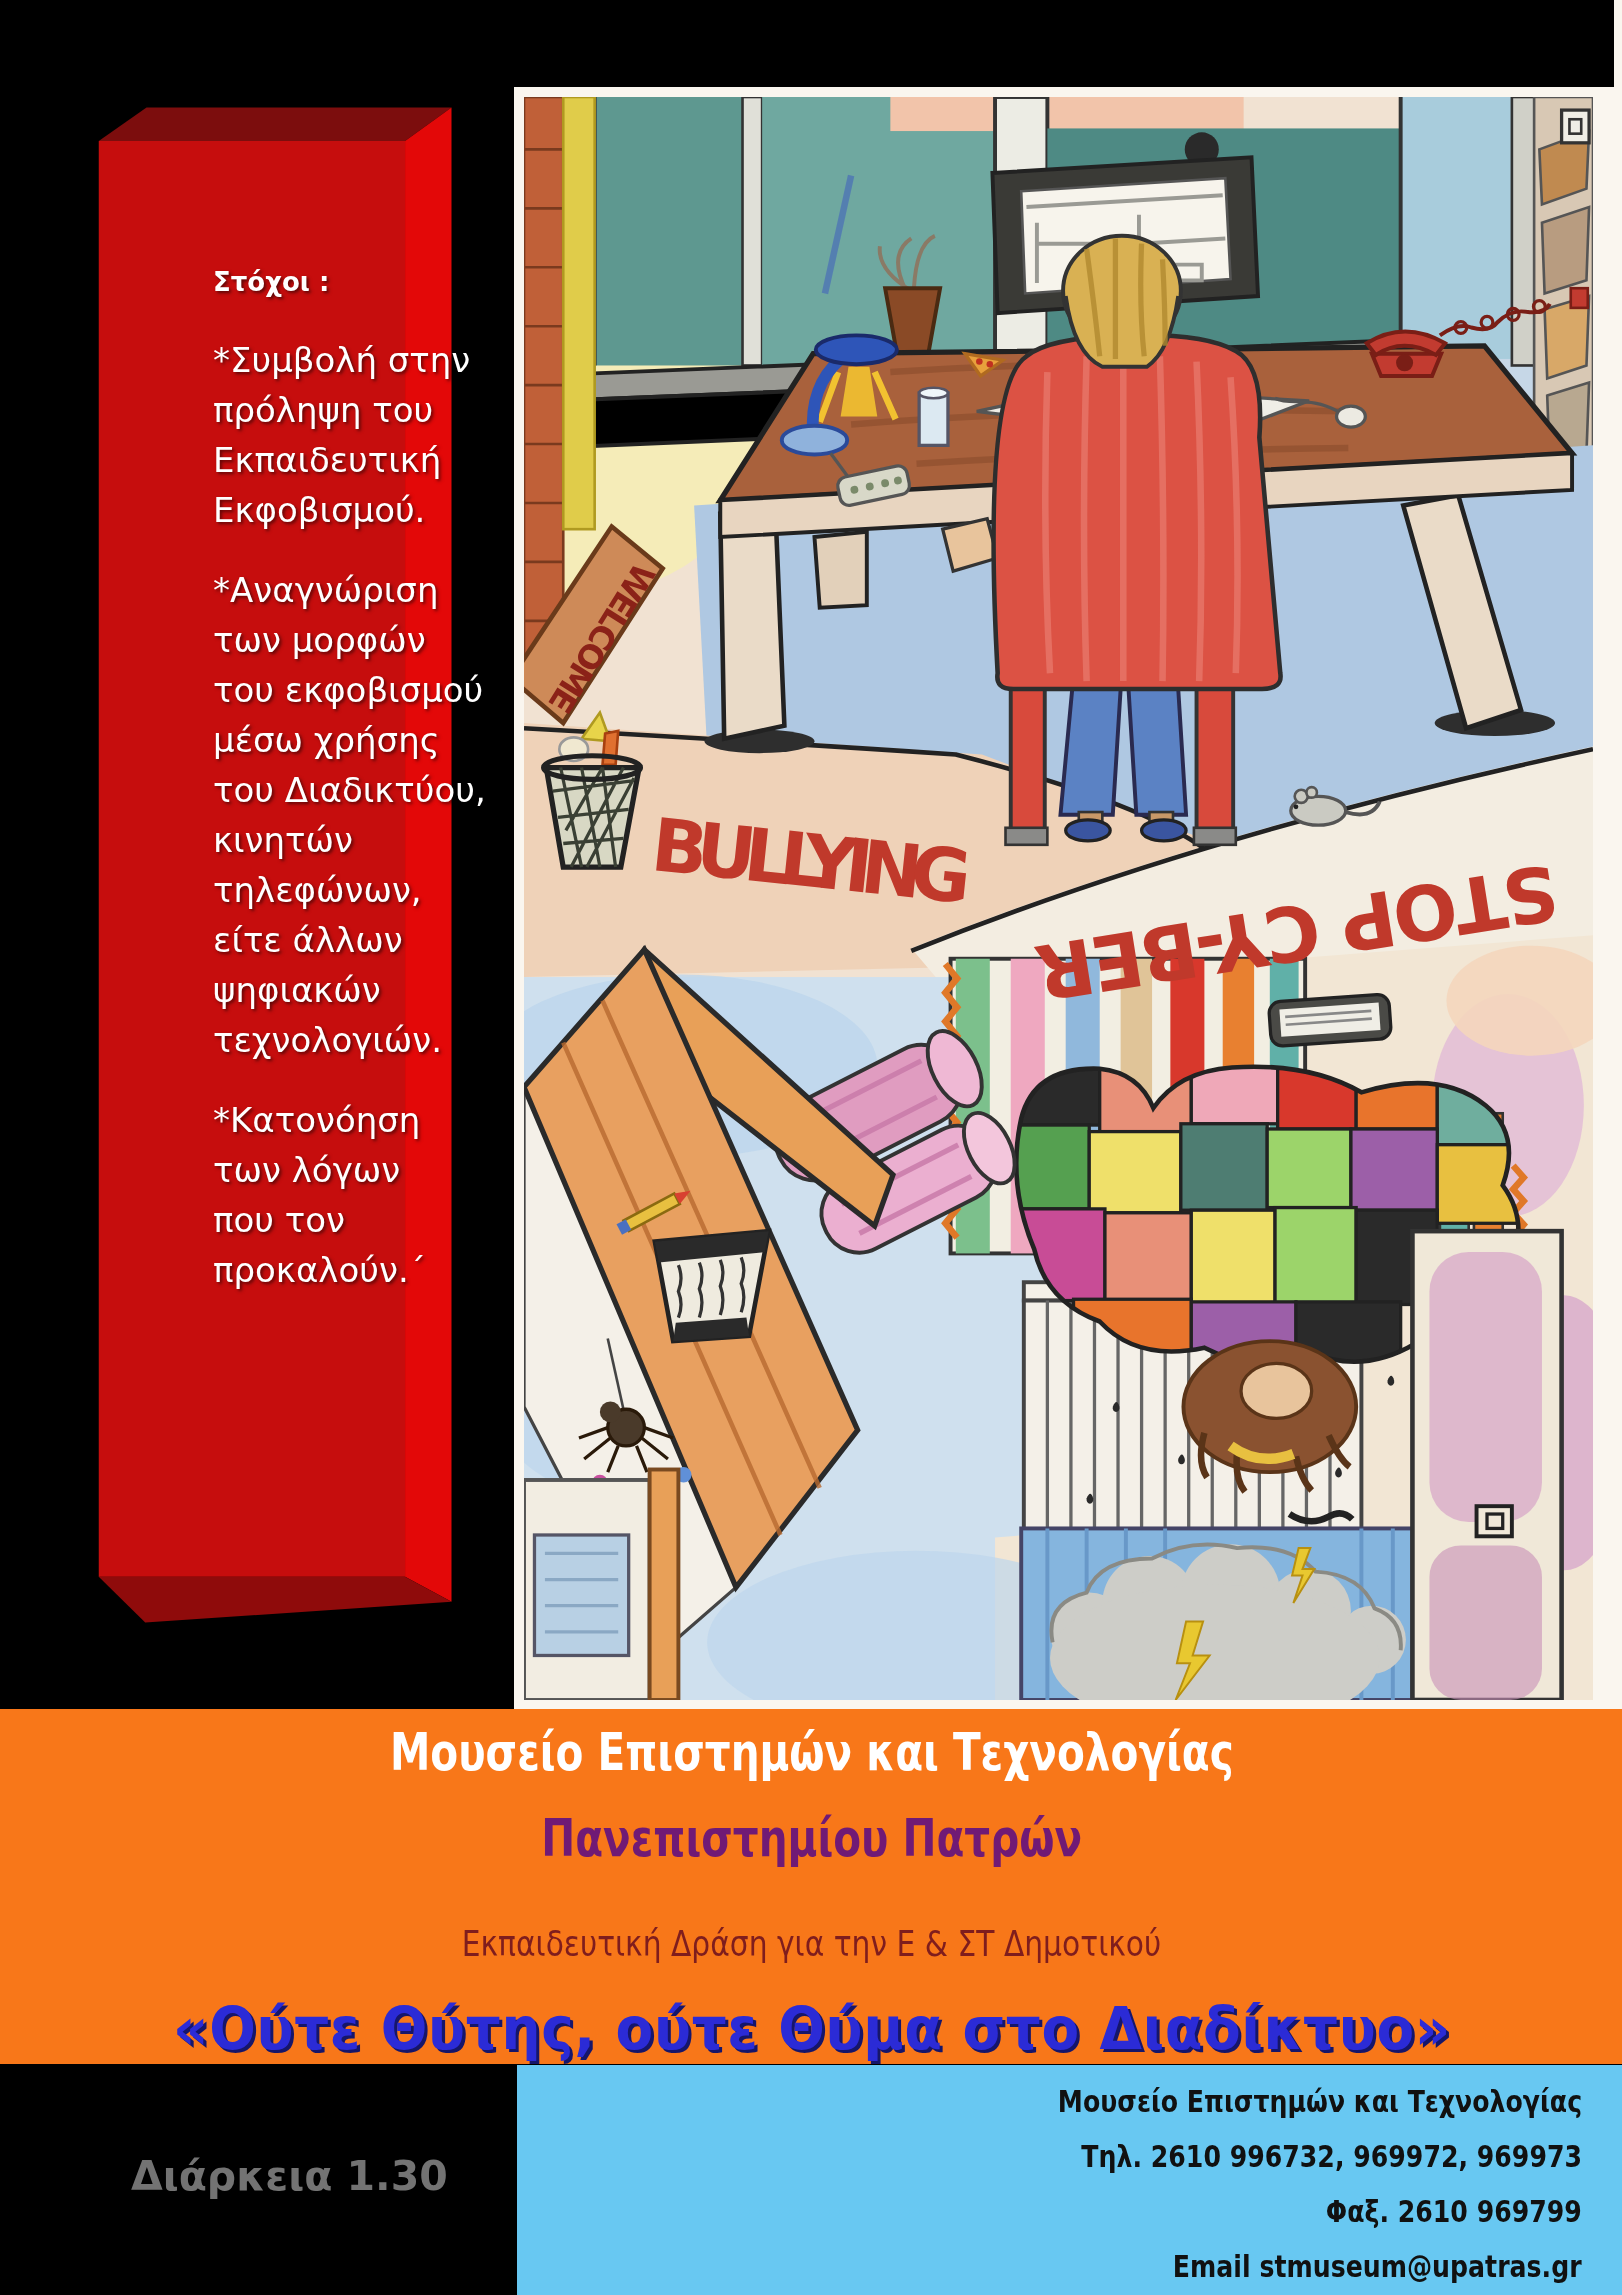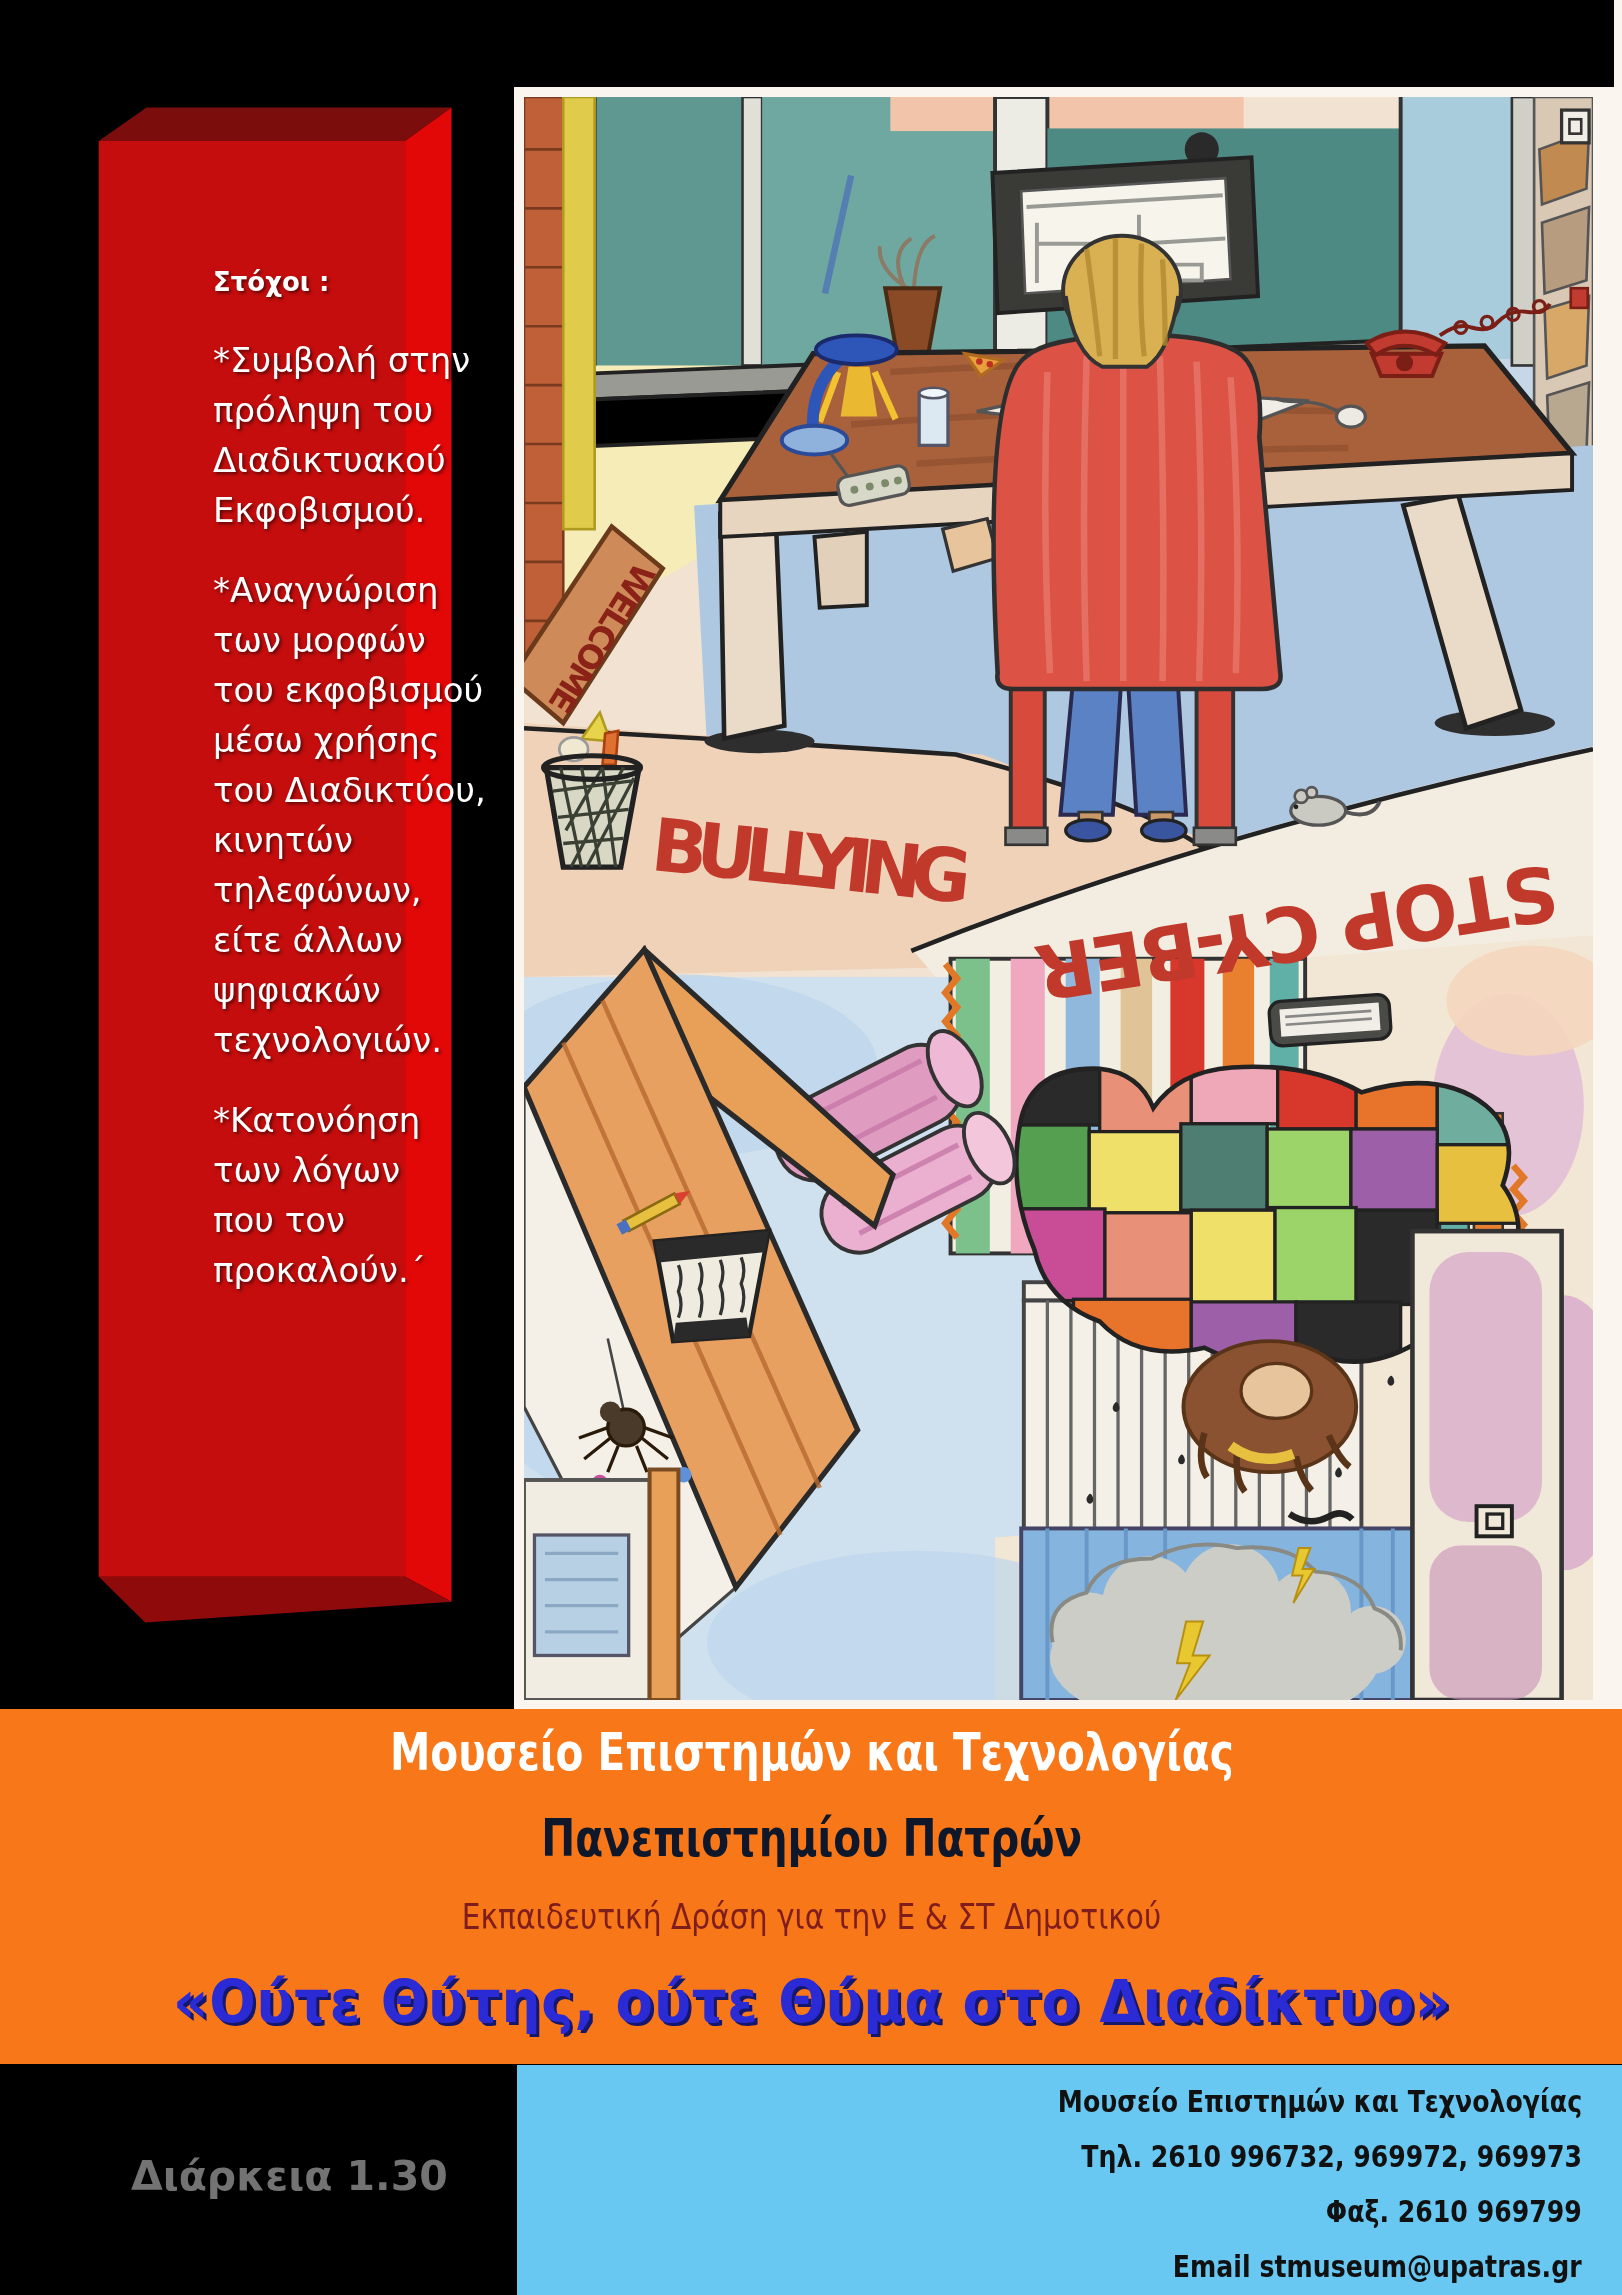--- a/index.html
+++ b/index.html
@@ -17,21 +17,21 @@
   
   .photo{left:514px;top:87px;width:1108px;height:1622px;background:#FAF6EF;}
   .photo-sliver{left:1614px;top:0;width:9.2px;height:87px;background:#FAF6EF;}
   .drawing{position:absolute;left:9.8px;top:9.8px;}
 
   
   .banner{left:0;top:1709px;width:1623px;height:355px;background:#F87719;
           display:flex;flex-direction:column;align-items:center;padding-top:13px;box-sizing:border-box;}
   .cond{display:inline-block;transform:scaleX(.78);transform-origin:50% 50%;white-space:nowrap;}
   .banner-title{color:#fff;font-size:52px;font-weight:bold;margin-bottom:26px;}
-  .banner-title2{color:#0f172a;font-size:52px;font-weight:bold;margin-bottom:29px;}
+  .banner-title2{color:#701a75;font-size:52px;font-weight:bold;margin-bottom:56px;}
   .banner-sub{color:#7f1d1d;font-size:35px;margin-bottom:30px;text-align:right;}
   .banner-sub .cond{transform:scaleX(.85);}
   .banner-headline{font-size:59px;font-weight:bold;letter-spacing:0.7px;
                    text-shadow:3.3px 2.6px 0 #16166A;white-space:nowrap;
                    transform:scaleX(.93);transform-origin:50% 50%;}
 
   
   .contact{left:517px;top:2065px;width:1106px;height:231px;background:#68C8F2;
            box-sizing:border-box;padding:9.2px 41px 0 0;text-align:right;color:#111;}
   .contact-line{font-size:30px;font-weight:bold;line-height:55px;white-space:nowrap;}
@@ -49,21 +49,21 @@
     <svg width="380" height="1551" viewBox="0 0 580 2370">
       <polygon points="10,58 83,7 549,7 478,58" fill="#7C0D0D"></polygon>
       <polygon points="478,58 549,7 549,2290 478,2252" fill="#E30808"></polygon>
       <polygon points="10,2252 478,2252 549,2290 81,2322" fill="#8F0B0B"></polygon>
       <polygon points="10,58 478,58 478,2252 10,2252" fill="#C60D0D"></polygon>
     </svg>
     <div class="abs goals-text">
       <div class="goals-title">Στόχοι :</div>
       <div class="goals-para">*Συμβολή στην
 πρόληψη του
-Διαδικτυακού
+Εκπαιδευτική
 Εκφοβισμού.</div>
       <div class="goals-para">*Αναγνώριση
 των μορφών
 του εκφοβισμού
 μέσω  χρήσης
 του  Διαδικτύου,
 κινητών
 τηλεφώνων,
 είτε άλλων
 ψηφιακών

